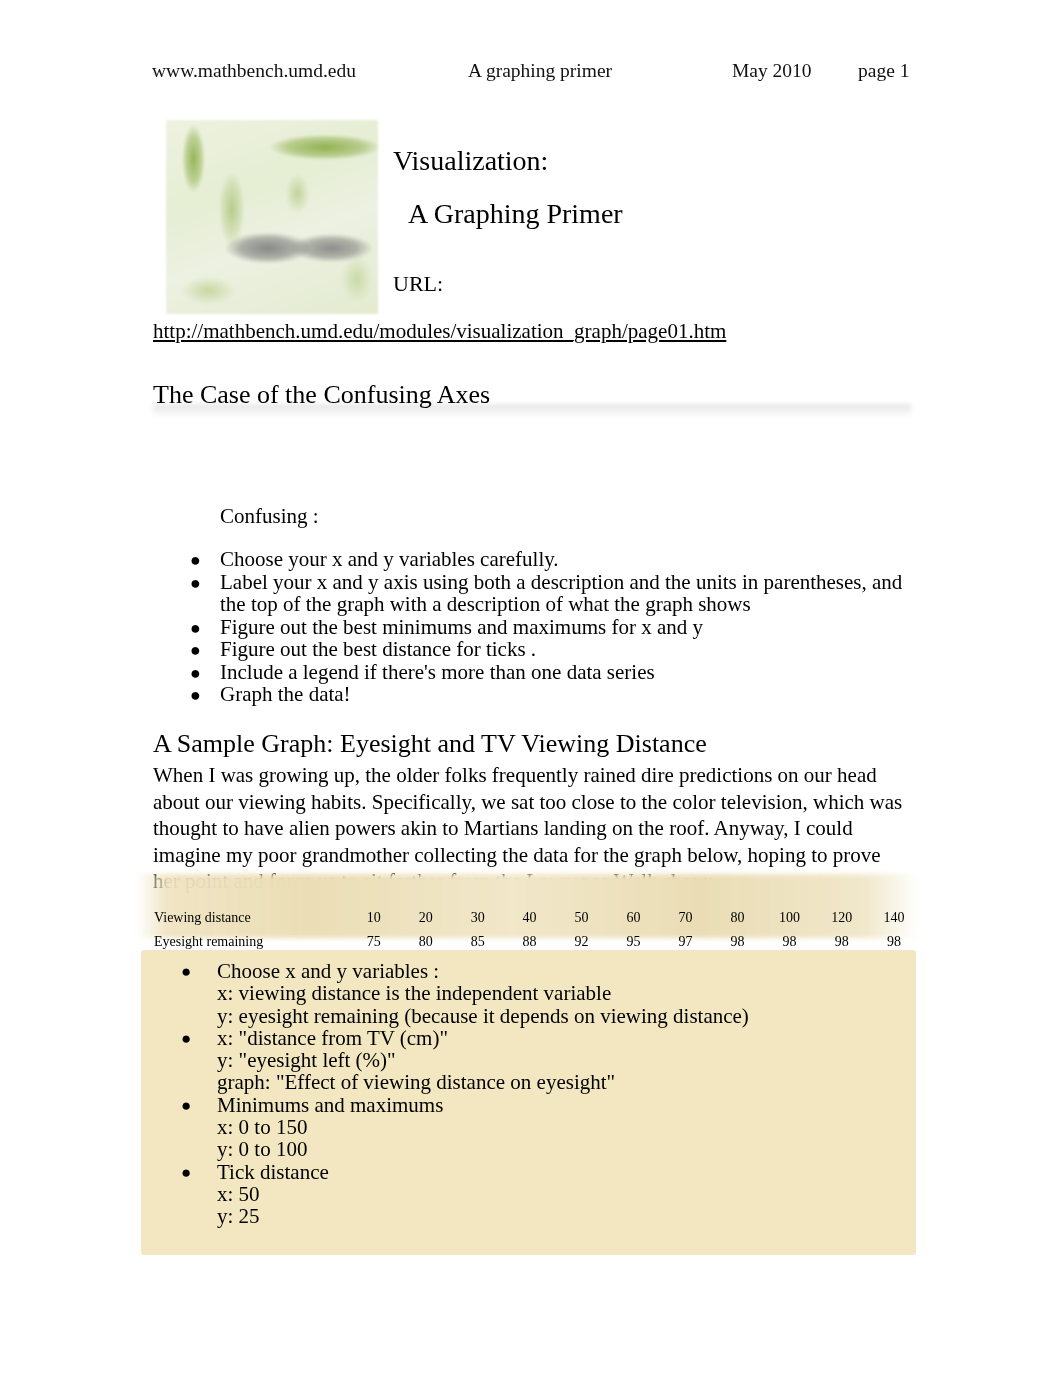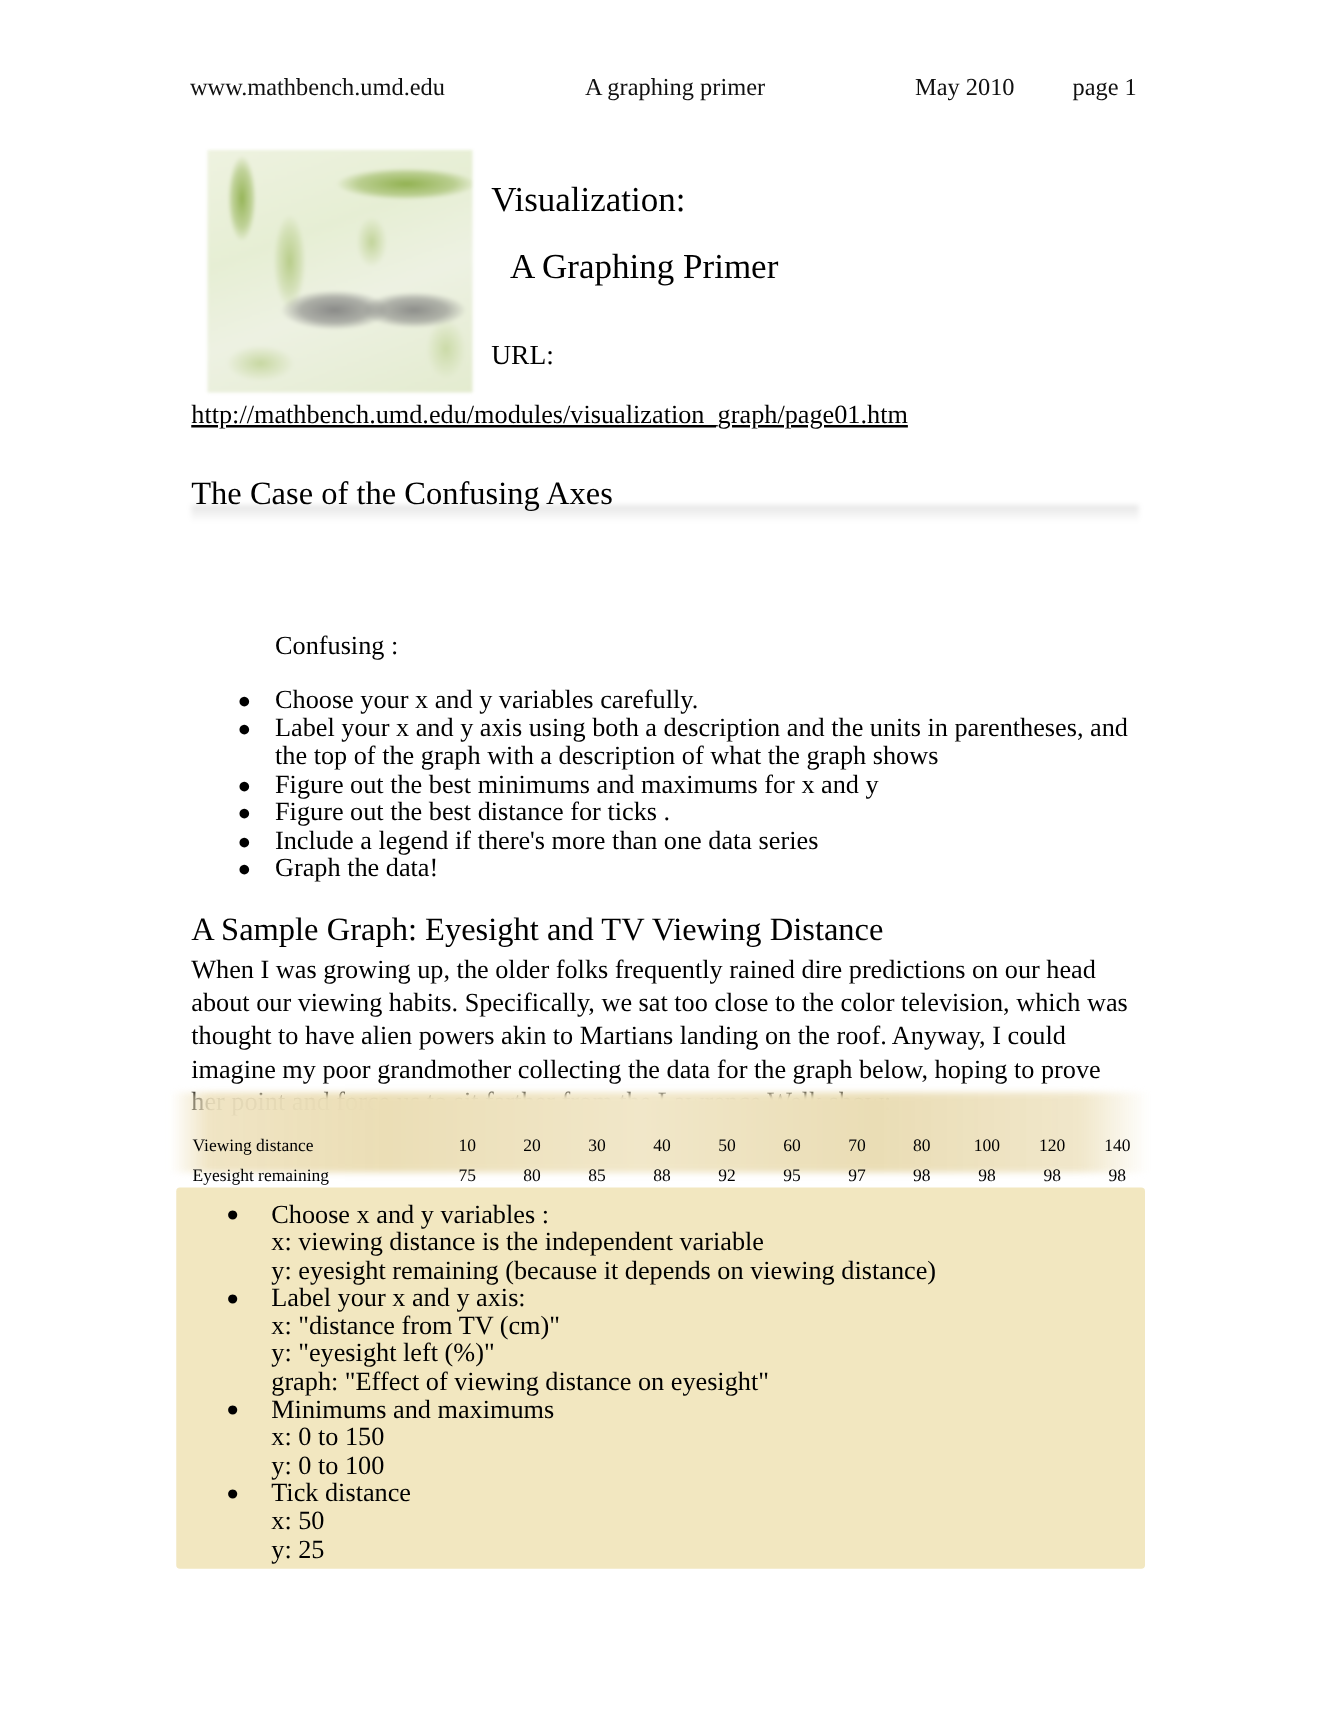--- a/index.html
+++ b/index.html
@@ -329,21 +329,20 @@
   <div class="answer-box"></div>
   <ul class="answer-list">
     <li>
       <span class="bullet">●</span>
       <span class="sub">Choose x and y variables  :</span>
       <span class="sub">x: viewing distance is the independent variable</span>
       <span class="sub">y: eyesight remaining (because it depends on viewing distance)</span>
     </li>
     <li>
       <span class="bullet">●</span>
-      <span class="sub">Label  your x and y axis:</span>
       <span class="sub">x: "distance from TV (cm)"</span>
       <span class="sub">y: "eyesight left (%)"</span>
       <span class="sub">graph: "Effect of viewing distance on eyesight"</span>
     </li>
     <li>
       <span class="bullet">●</span>
       <span class="sub">Minimums and maximums</span>
       <span class="sub">x: 0 to 150</span>
       <span class="sub">y: 0 to 100</span>
     </li>

